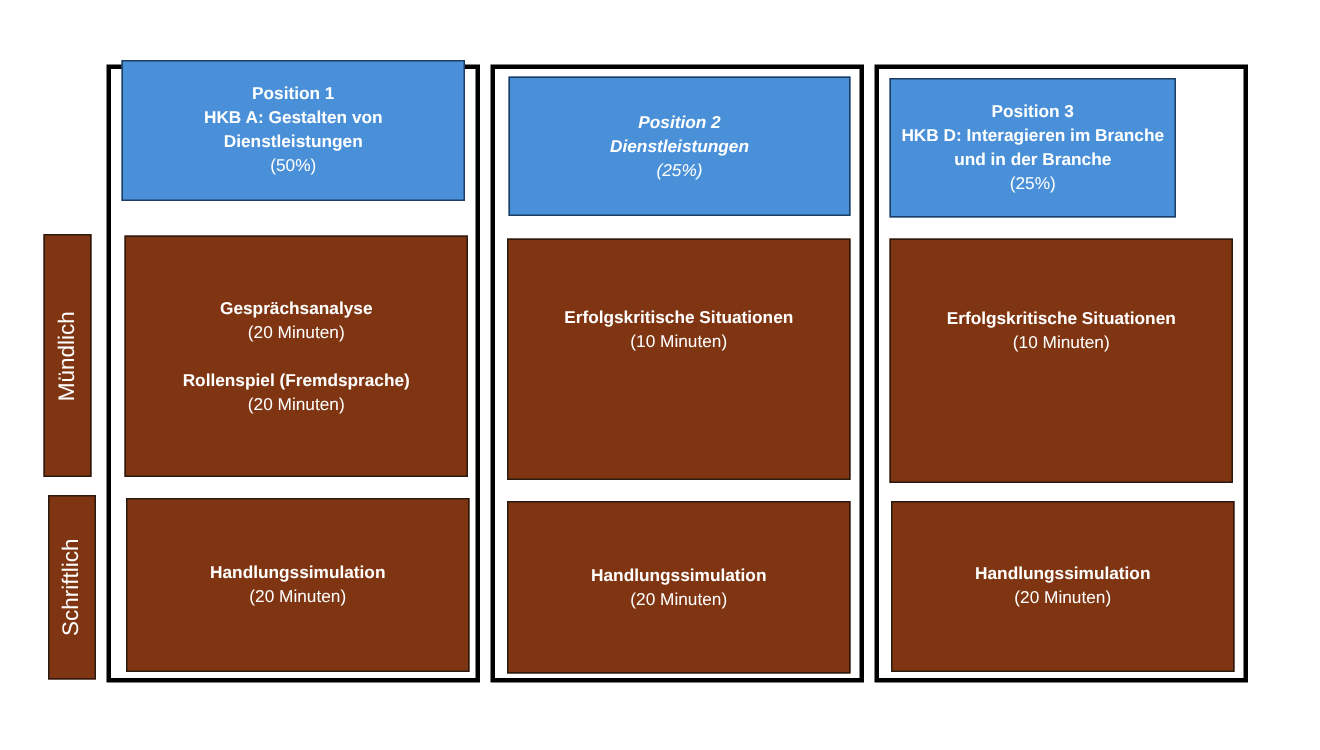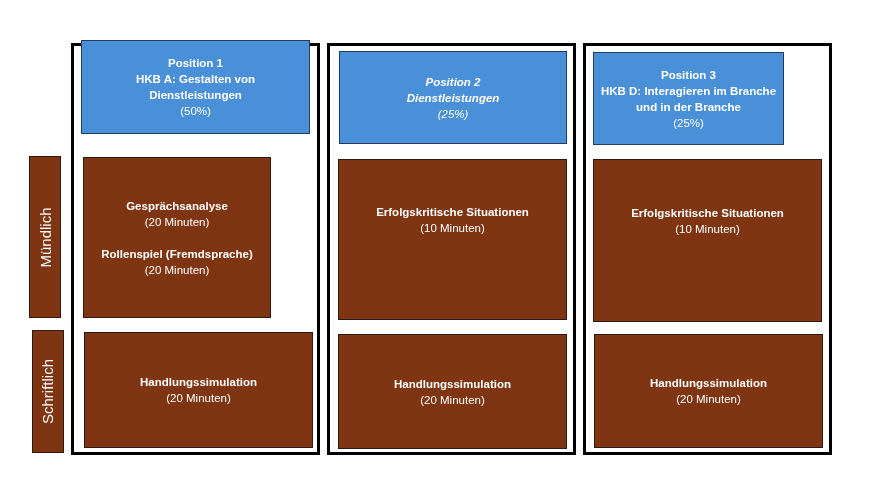--- a/index.html
+++ b/index.html
@@ -29,21 +29,21 @@
   <span>Schriftlich</span>
 </div>
 
 <div class="col" style="left:71px; top:43px; width:249px; height:412px;"></div>
 <div class="head" style="left:81px; top:40px; width:229px; height:94px;">
   <div class="b">Position 1</div>
   <div class="b">HKB A: Gestalten von</div>
   <div class="b">Dienstleistungen</div>
   <div>(50%)</div>
 </div>
-<div class="cell" style="left:83px; top:157px; width:188px; height:161px;">
+<div class="cell" style="left:83px; top:157px; width:229px; height:161px;">
   <div class="b">Gesprächsanalyse</div>
   <div>(20 Minuten)</div>
   <div class="gap"></div>
   <div class="b">Rollenspiel (Fremdsprache)</div>
   <div>(20 Minuten)</div>
 </div>
 <div class="cell" style="left:84px; top:332px; width:229px; height:116px;">
   <div class="b">Handlungssimulation</div>
   <div>(20 Minuten)</div>
 </div>

